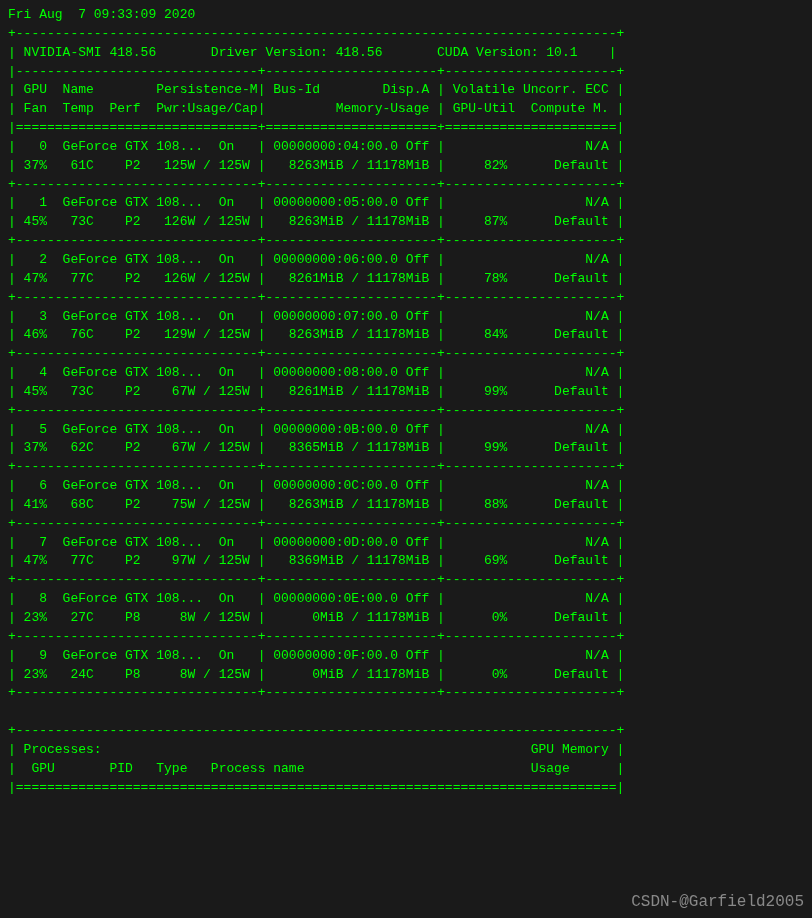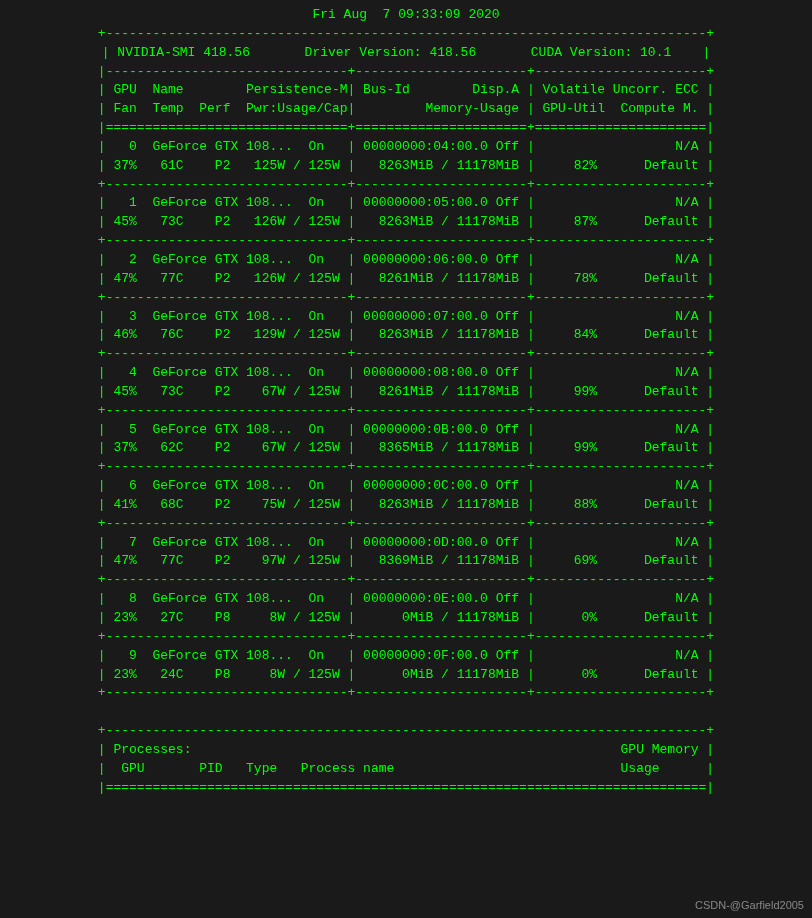--- a/index.html
+++ b/index.html
@@ -12,29 +12,28 @@
       padding: 6px 8px;
       width: 812px;
       min-height: 918px;
     }
     pre {
       white-space: pre;
       font-family: 'Courier New', Courier, monospace;
       font-size: 13px;
       line-height: 1.45;
       color: #00ff00;
-      text-align: center;
     }
     .watermark {
       position: fixed;
       bottom: 4px;
       right: 8px;
       color: #888;
-      font-size: 11px;
-      font-family: Liberation Sans, sans-serif;
+      font-size: 16px;
+      font-family: Liberation Mono, monospace;
     }
   </style>
 </head>
 <body>
 
 <pre>Fri Aug  7 09:33:09 2020
 +-----------------------------------------------------------------------------+
 | NVIDIA-SMI 418.56       Driver Version: 418.56       CUDA Version: 10.1    |
 |-------------------------------+----------------------+----------------------+
 | GPU  Name        Persistence-M| Bus-Id        Disp.A | Volatile Uncorr. ECC |

